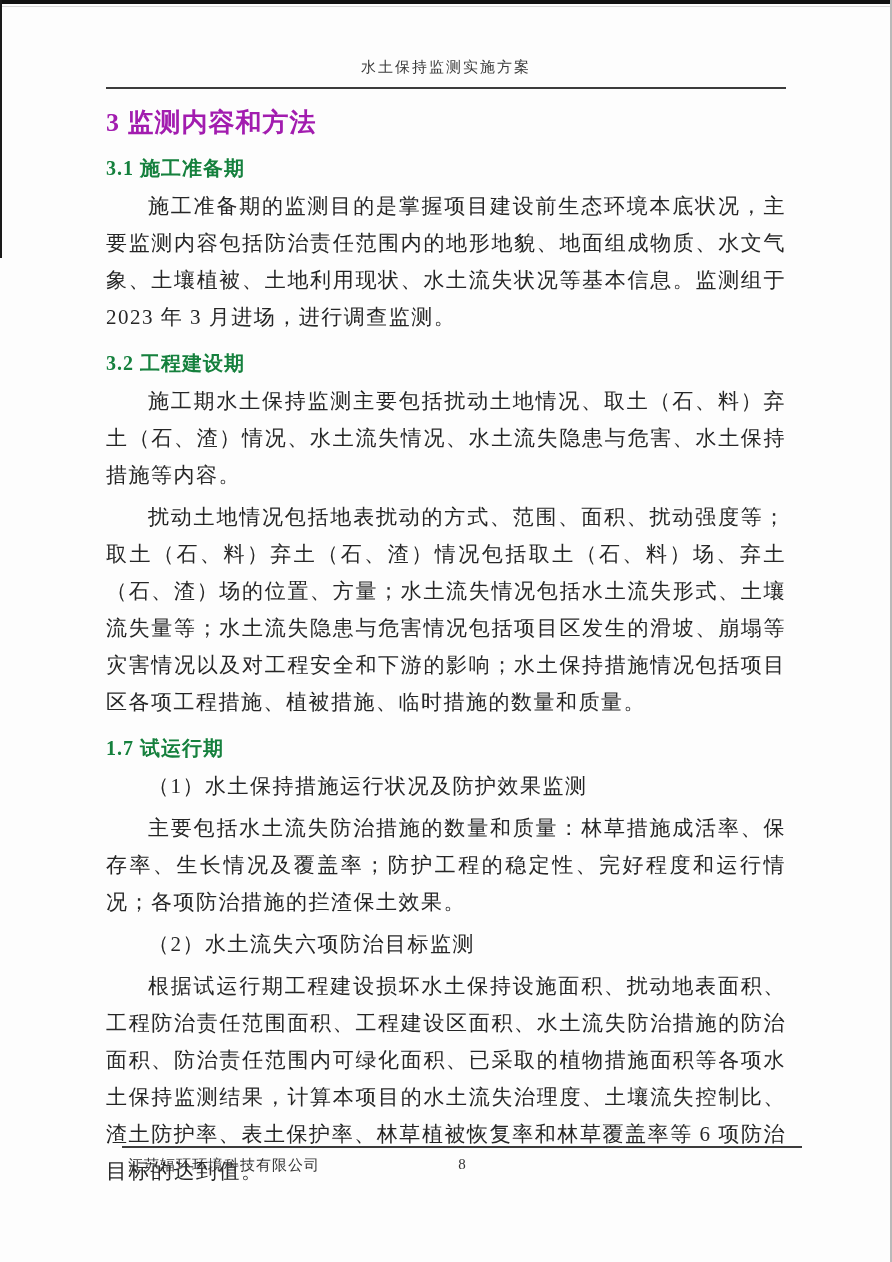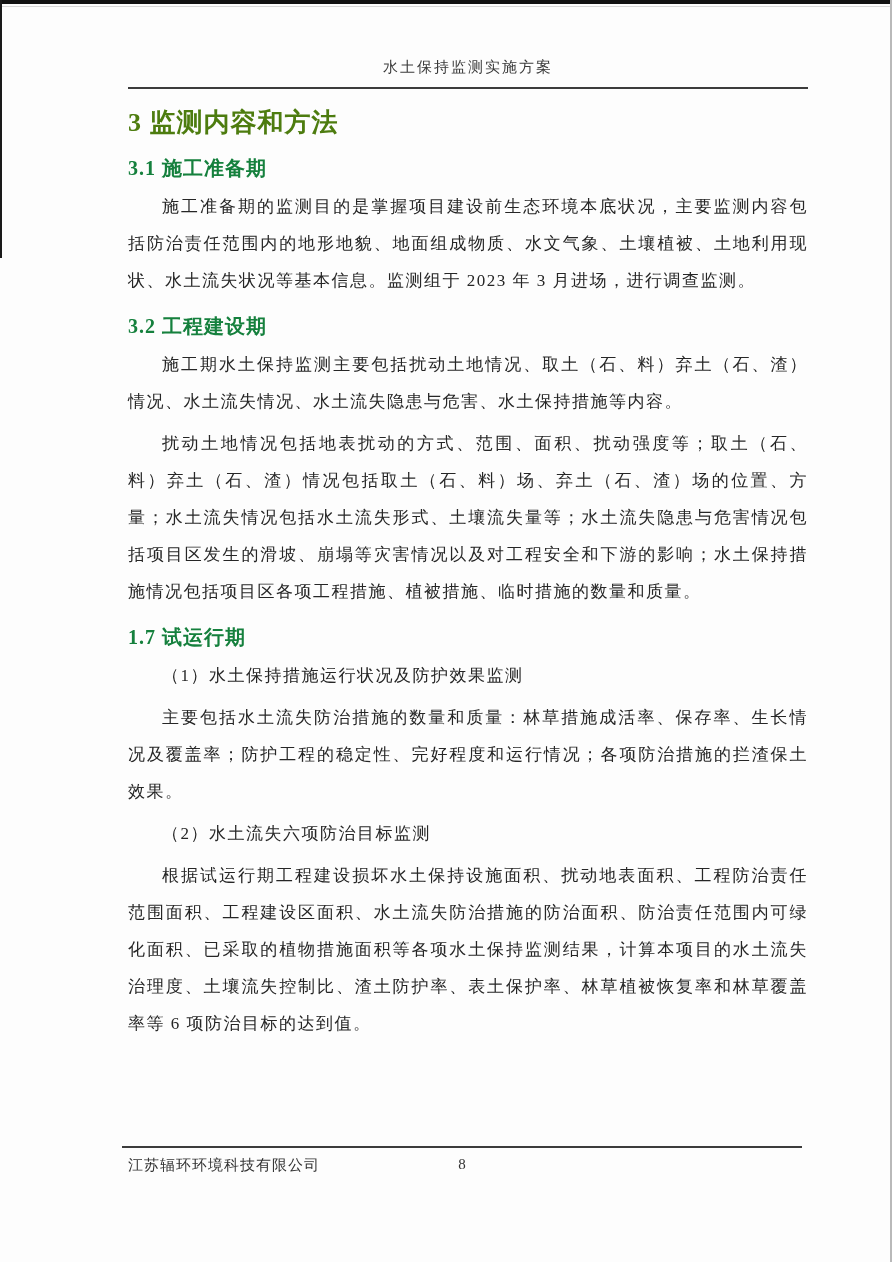--- a/index.html
+++ b/index.html
@@ -14,54 +14,54 @@
   .page { position: relative; width: 892px; height: 1262px; background: #fdfdfd; }
 
   
   .scan-top { position: absolute; top: 0; left: 0; width: 892px; height: 4px; background: #121212; }
   .scan-top-shadow { position: absolute; top: 6px; left: 0; width: 892px; height: 1px; background: #d8d8d8; }
   .scan-left { position: absolute; top: 0; left: 0; width: 2px; height: 258px; background: #1a1a1a; }
   .scan-right { position: absolute; top: 0; right: 0; width: 2px; height: 1262px; background: #b9b9b9; }
 
   .content {
     position: absolute;
-    left: 128px;
+    left: 106px;
     width: 680px;
     top: 0;
   }
 
   .doc-header {
     padding-top: 58px;
     text-align: center;
     font-size: 15px;
     letter-spacing: 2px;
     color: #3a3a3a;
     border-bottom: 2px solid #3c3c3c;
     padding-bottom: 10px;
   }
 
   h1.doc-h1 {
     margin: 16px 0 0 0;
     font-size: 26px;
     line-height: 36px;
     font-weight: bold;
-    color: #4d7c0f;
+    color: #a21caf;
     letter-spacing: 1px;
   }
   h2.doc-h2 {
     margin: 12px 0 0 0;
     font-size: 20px;
     line-height: 30px;
     font-weight: bold;
     color: #15803d;
     letter-spacing: 1px;
   }
   p.doc-p {
     margin: 5px 0 0 0;
-    font-size: 17px;
+    font-size: 21px;
     line-height: 37px;
     text-align: justify;
     text-indent: 2em;
     color: #262626;
     letter-spacing: 1.5px;
   }
 
   .doc-footer {
     position: absolute;
     left: 122px;

